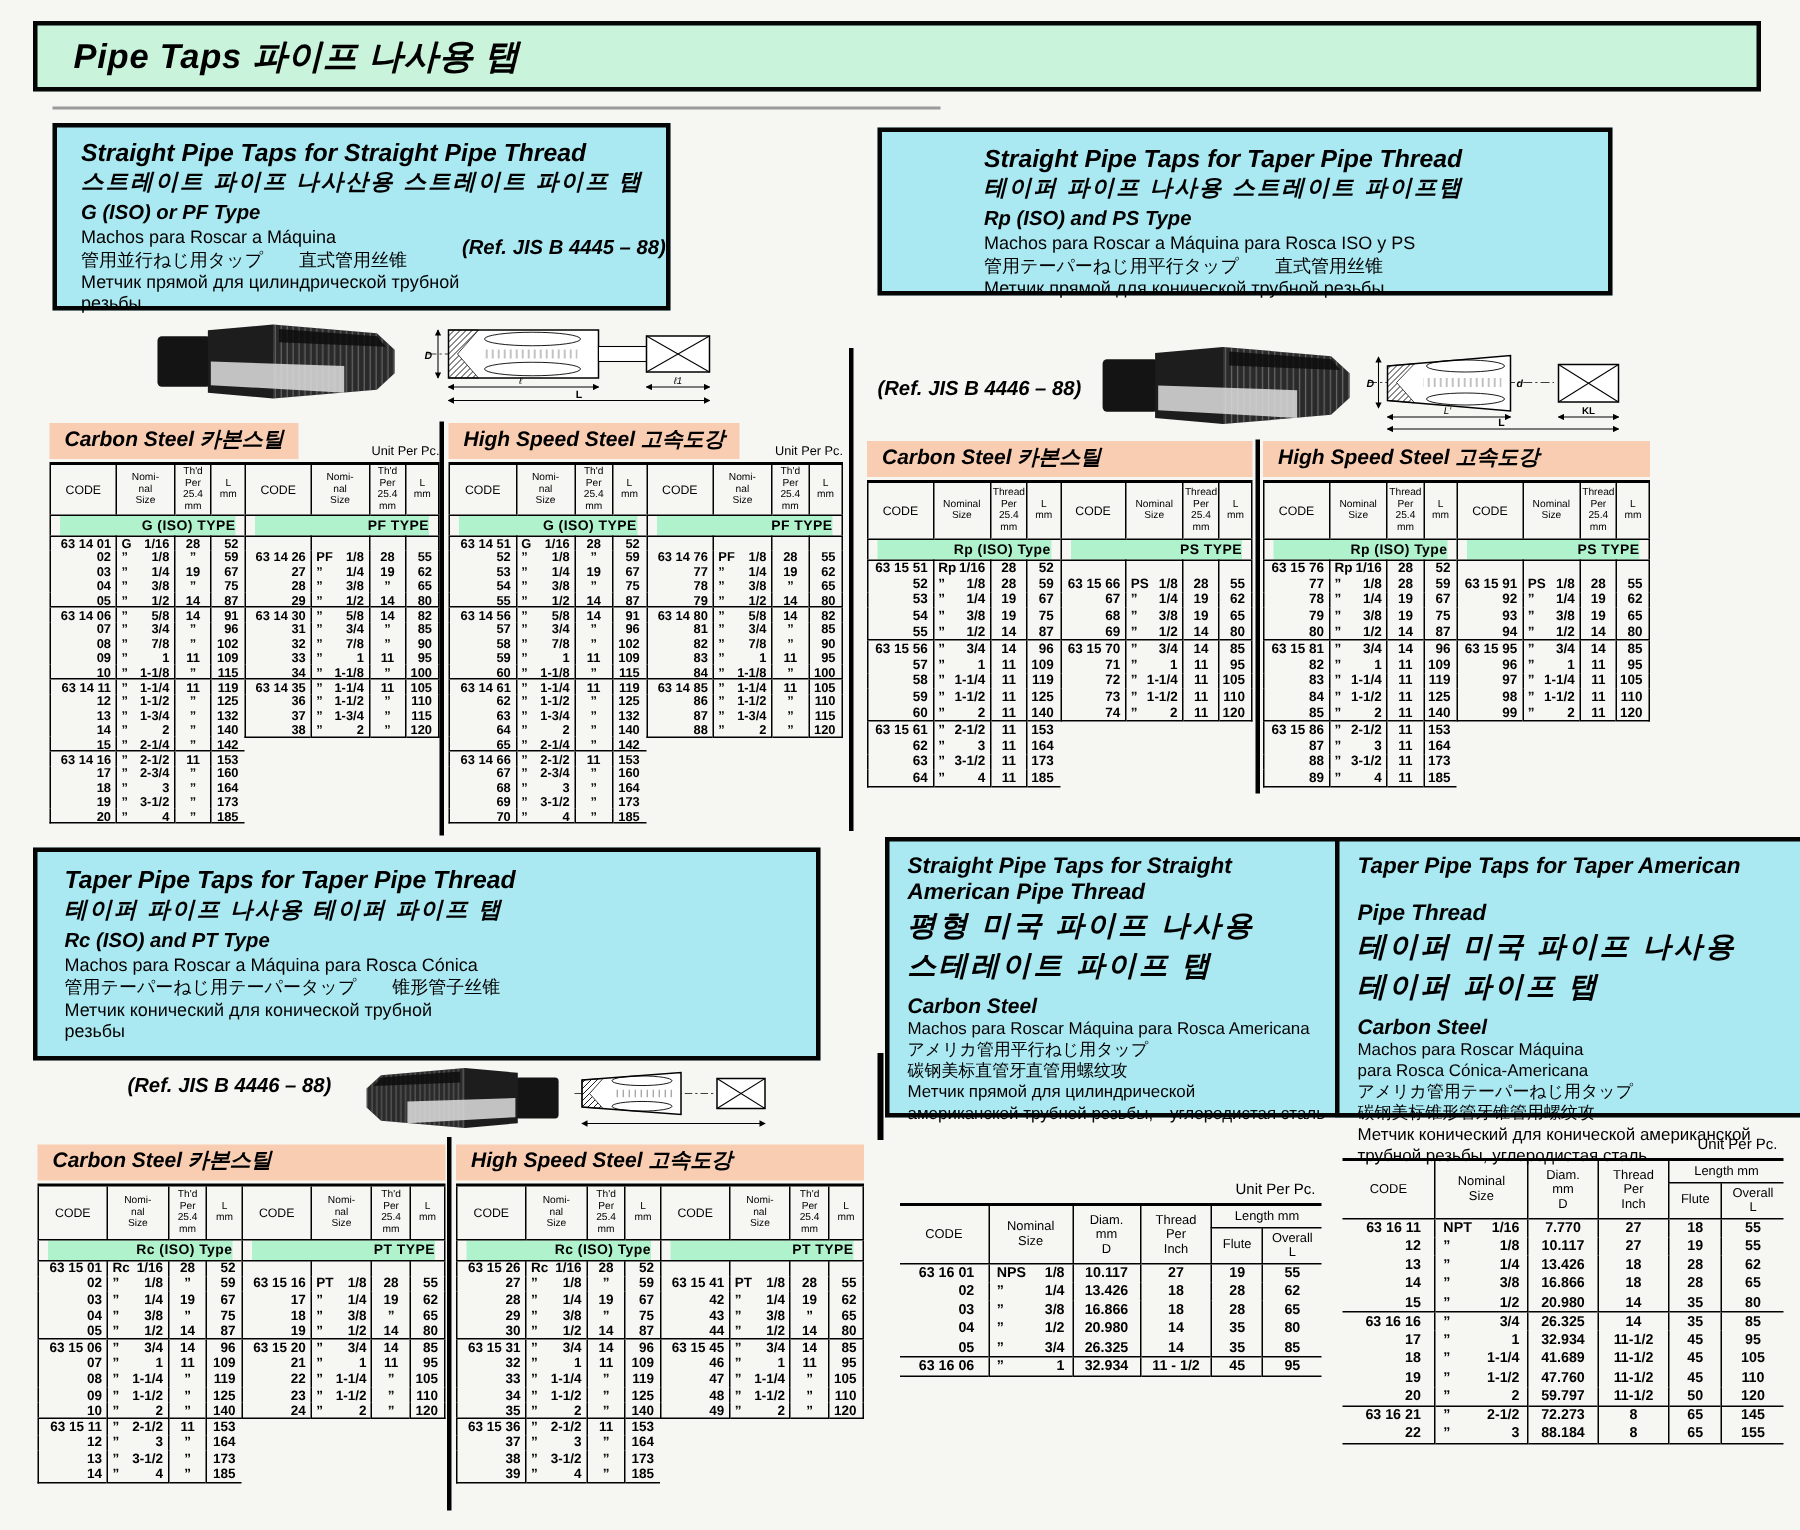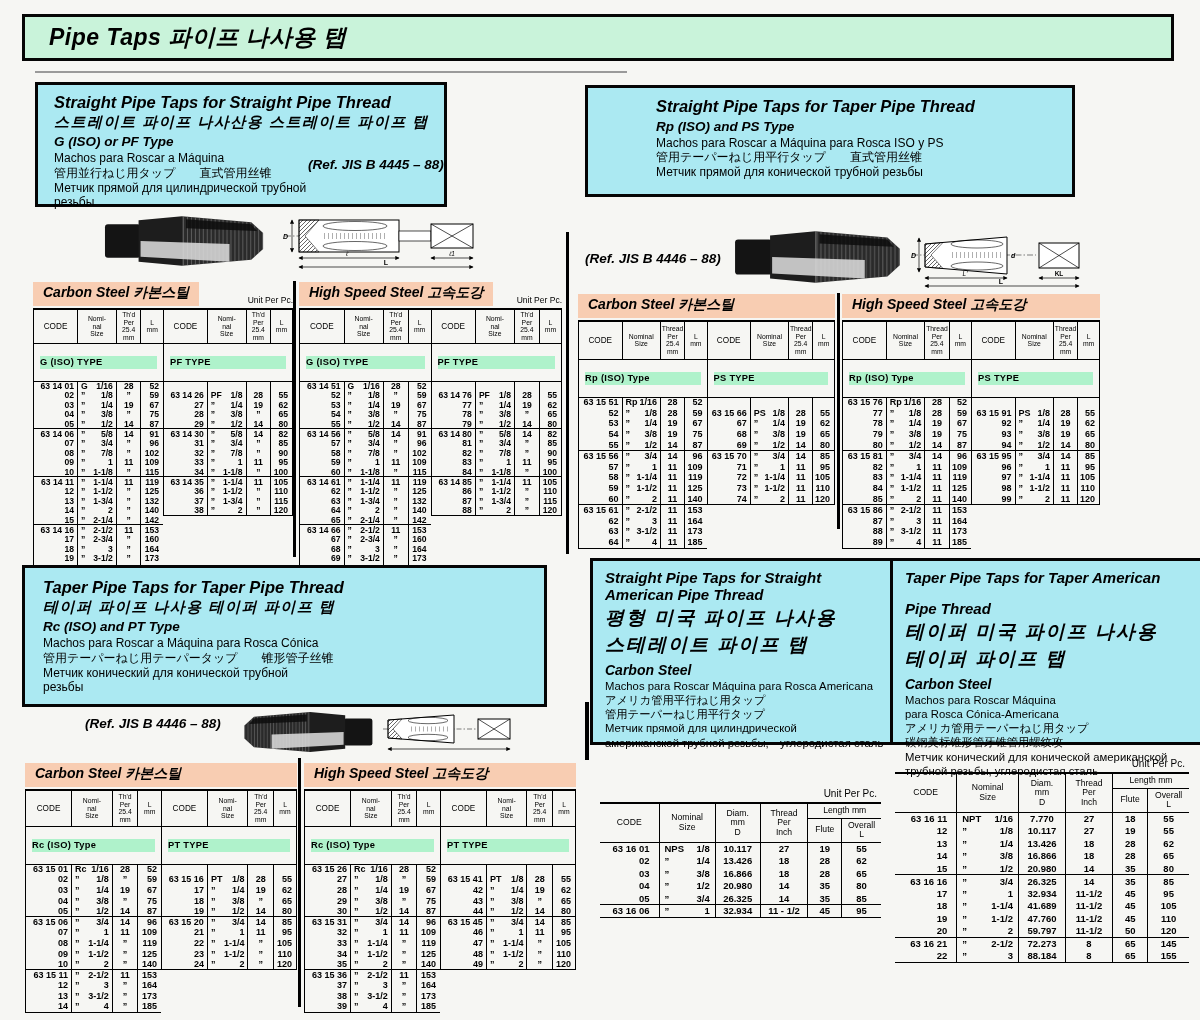--- a/index.html
+++ b/index.html
@@ -43,22 +43,22 @@
     border-left:1px solid #000;border-bottom:1.5px solid #000;}
   table.sub:last-child{border-right:1px solid #000;}
   .sub th{border-left:1px solid #000;border-bottom:1px solid #000;height:33px;
     vertical-align:middle;padding:1px 0;font-weight:normal;}
   .sub th:first-child{border-left:none;}
   .sub th div{font-size:6.8px;line-height:1.1;text-align:center;}
   .sub th.hcode div{font-size:8.2px;}
   .sub td{border-left:1px solid #000;padding:0 1px;}
   .sub td:first-child{border-left:none;}
   .band-td{border-bottom:1.5px solid #000 !important;padding:1.5px 0;}
-  .type-band{background:var(--bandg);font-weight:bold;font-size:9.3px;text-align:left;
-    padding:1.5px 0;margin:12px 5px;letter-spacing:.3px;}
+  .type-band{background:var(--bandg);font-weight:bold;font-size:9.3px;text-align:right;
+    padding:1.5px 0;margin:0 5px;letter-spacing:.3px;}
   .dr{height:9.6px;font-weight:bold;font-size:8.6px;line-height:1;}
   #tblC .dr,#tblD .dr{height:10.8px;font-size:9px;}
   #tblE .dr,#tblF .dr{height:10.6px;font-size:9px;}
   #tblC .sub th,#tblD .sub th{height:37px;}
   #tblE .sub th,#tblF .sub th{height:35px;}
   tr.gsep td{border-top:1.5px solid #000;}
   td.code{text-align:right;padding-right:3px;white-space:nowrap;}
   .sz{display:flex;justify-content:space-between;padding:0 2px;}
   td.thd{text-align:center;}
   td.len{text-align:right;padding-right:4px;}
@@ -115,20 +115,21 @@
   <div class="ib-type">G (ISO) or PF Type</div>
   <div class="ib-sm">Machos para Roscar a Máquina</div>
   <div class="ib-sm">管用並行ねじ用タップ　　直式管用丝锥</div>
   <div class="ib-sm">Метчик прямой для цилиндрической трубной</div>
   <div class="ib-sm">резьбы</div>
 </div>
 <div class="abs ref" style="left:308px;top:157px;">(Ref. JIS B 4445 – 88)</div>
 
 <div class="abs info-box" style="left:585px;top:85px;width:490px;height:112px;padding:9px 10px 6px 68px;">
   <div class="ib-title">Straight Pipe Taps for Taper Pipe Thread</div>
+  <div class="ib-ko">테이퍼 파이프 나사용 스트레이트 파이프탭</div>
   <div class="ib-type">Rp (ISO) and PS Type</div>
   <div class="ib-sm">Machos para Roscar a Máquina para Rosca ISO y PS</div>
   <div class="ib-sm">管用テーパーねじ用平行タップ　　直式管用丝锥</div>
   <div class="ib-sm">Метчик прямой для конической трубной  резьбы</div>
 </div>
 
 <svg class="abs" style="left:103px;top:208px;" width="168" height="66" viewBox="0 0 170 60">
     <use href="#tapPhoto"></use>
   </svg>
 
@@ -1792,21 +1793,21 @@
 </svg>
 
 <div class="abs info-box" style="left:590px;top:558px;width:341px;height:187px;padding:8px 10px 6px 12px;">
   <div class="ib-title" style="font-size:15px;">Straight Pipe Taps for Straight</div>
   <div class="ib-title" style="font-size:15px;">American Pipe Thread</div>
   <div class="ib-ko-lg">평형 미국 파이프 나사용</div>
   <div class="ib-ko-lg">스테레이트 파이프 탭</div>
   <div class="ib-type" style="font-size:14px;">Carbon Steel</div>
   <div class="ib-xs">Machos para Roscar Máquina para Rosca Americana</div>
   <div class="ib-xs">アメリカ管用平行ねじ用タップ</div>
-  <div class="ib-xs">管用テーパーねじ用平行タップ</div>
+  <div class="ib-xs">碳钢美标直管牙直管用螺纹攻</div>
   <div class="ib-xs">Метчик прямой для цилиндрической</div>
   <div class="ib-xs">американской трубной резьбы,　углеродистая сталь</div>
 </div>
 
 <div class="abs info-box" style="left:890px;top:558px;width:348px;height:187px;padding:8px 10px 6px 12px;">
   <div class="ib-title" style="font-size:15px;">Taper Pipe Taps for Taper American</div>
   <div class="ib-title" style="font-size:15px;margin-top:14px;">Pipe Thread</div>
   <div class="ib-ko-lg">테이퍼  미국 파이프 나사용</div>
   <div class="ib-ko-lg">테이퍼 파이프 탭</div>
   <div class="ib-type" style="font-size:14px;">Carbon Steel</div>

